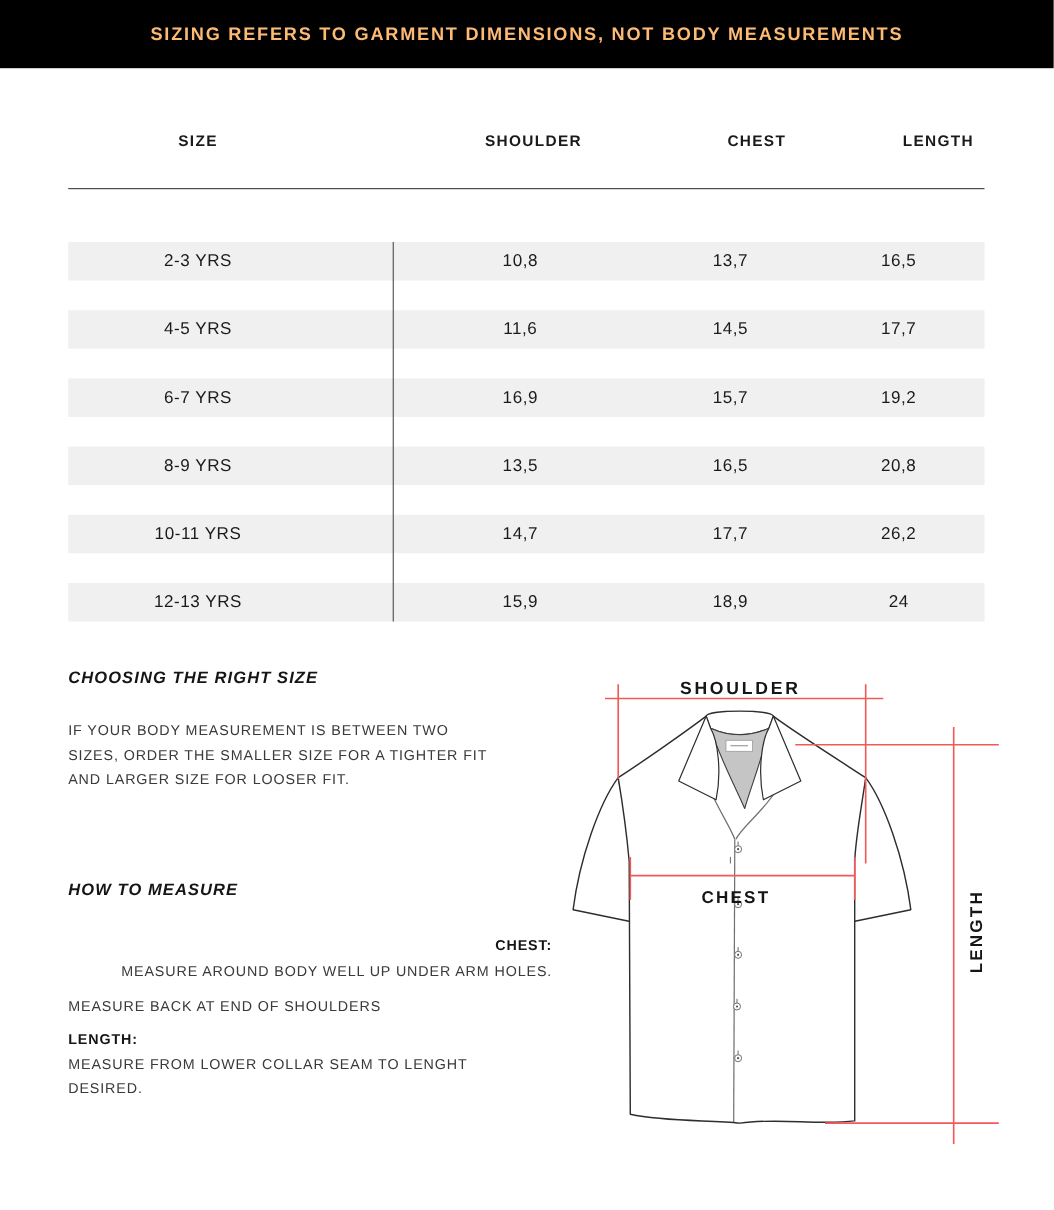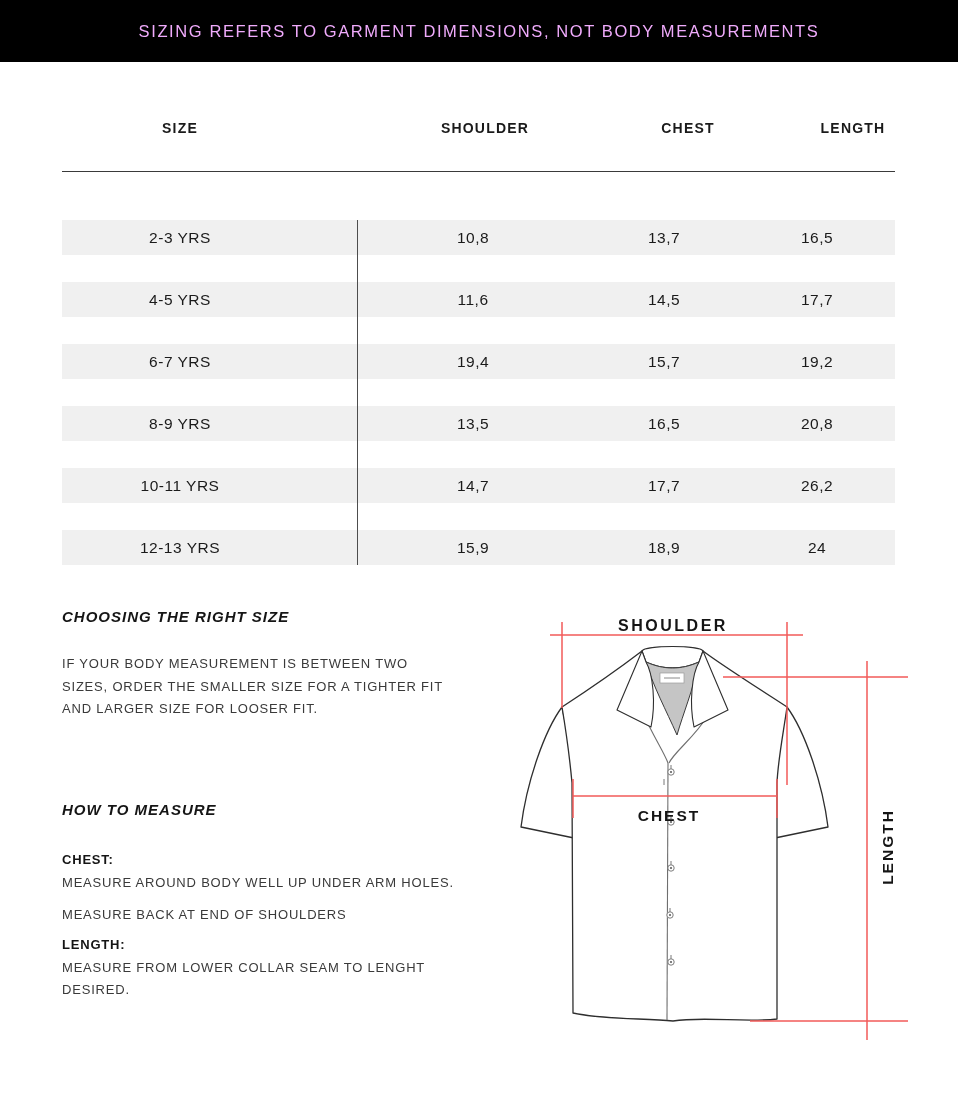--- a/index.html
+++ b/index.html
@@ -3,21 +3,21 @@
 <meta charset="utf-8">
 <style>
   * { margin:0; padding:0; box-sizing:border-box; }
   html,body { width:958px; height:1100px; background:#ffffff; overflow:hidden;
               font-family:"Liberation Sans", sans-serif; color:#1a1a1a; }
   .page { position:relative; width:958px; height:1100px; }
 
   
   .banner { position:absolute; left:0; top:0; width:958px; height:62px;
             background:#000000; display:flex; align-items:center; justify-content:center; }
-  .banner-title { color:#f0abfc; font-size:16.5px; font-weight:normal; letter-spacing:1.6px; }
+  .banner-title { color:#fdba74; font-size:16.5px; font-weight:bold; letter-spacing:1.6px; }
 
   
   .size-table { position:absolute; left:62px; top:112px; width:833px; }
   .grid-row { display:grid; grid-template-columns:295px 232px 150px 156px; }
   .thead { height:31px; align-items:center;gap:12px; }
   .th { font-size:14px; font-weight:bold; letter-spacing:1.2px; text-align:center; }
   .c-size { padding-right:59px; }
   .rule { border:none; border-top:1px solid #3a3a3a; margin-top:28px; }
   .tbody { position:relative; margin-top:48px; }
   .data-row { height:35px; align-items:center; background:#f0f0f0; margin-bottom:27px;
@@ -26,21 +26,21 @@
   .td { text-align:center; }
   .vline { position:absolute; left:295px; top:0; width:1px; height:100%; background:#4d4d4d; }
 
   
   .info { position:absolute; left:62px; top:608px; width:440px; white-space:nowrap; }
   .sec-h { font-size:15px; font-weight:bold; letter-spacing:1px; color:#151515; line-height:18px;font-style:italic; }
   .choosing-h { margin-bottom:27px; }
   .body-line { font-size:13px; letter-spacing:0.8px; line-height:22.5px; color:#3a3a3a; }
   .howto-h { margin-top:80px; }
   .measure-item { margin-top:10px; }
-  .measure-item.first { margin-top:32px; }
+  .measure-item.first { margin-top:32px;text-align:right; }
   .m-label { font-size:13px; font-weight:bold; letter-spacing:0.8px; color:#151515;
              line-height:17px; margin-bottom:4px; }
   .m-line { font-size:13px; letter-spacing:0.8px; line-height:22px; color:#3a3a3a; }
 
   
   .diagram { position:absolute; left:505px; top:600px; width:420px; height:460px; }
   .outline  { fill:#ffffff; stroke:#2e2e2e; stroke-width:1.3; stroke-linejoin:round; }
   .outline2 { fill:#ffffff; stroke:#2e2e2e; stroke-width:1.1; stroke-linejoin:round; }
   .collar-gray { fill:#c5c5c5; stroke:#3c3c3c; stroke-width:1; stroke-linejoin:round; }
   .seam { fill:none; stroke:#6f6f6f; stroke-width:1.1; }
@@ -79,21 +79,21 @@
         <div class="td">16,5</div>
       </div>
       <div class="grid-row data-row">
         <div class="td c-size">4-5 YRS</div>
         <div class="td">11,6</div>
         <div class="td">14,5</div>
         <div class="td">17,7</div>
       </div>
       <div class="grid-row data-row">
         <div class="td c-size">6-7 YRS</div>
-        <div class="td">19,4</div>
+        <div class="td">16,9</div>
         <div class="td">15,7</div>
         <div class="td">19,2</div>
       </div>
       <div class="grid-row data-row">
         <div class="td c-size">8-9 YRS</div>
         <div class="td">13,5</div>
         <div class="td">16,5</div>
         <div class="td">20,8</div>
       </div>
       <div class="grid-row data-row">

